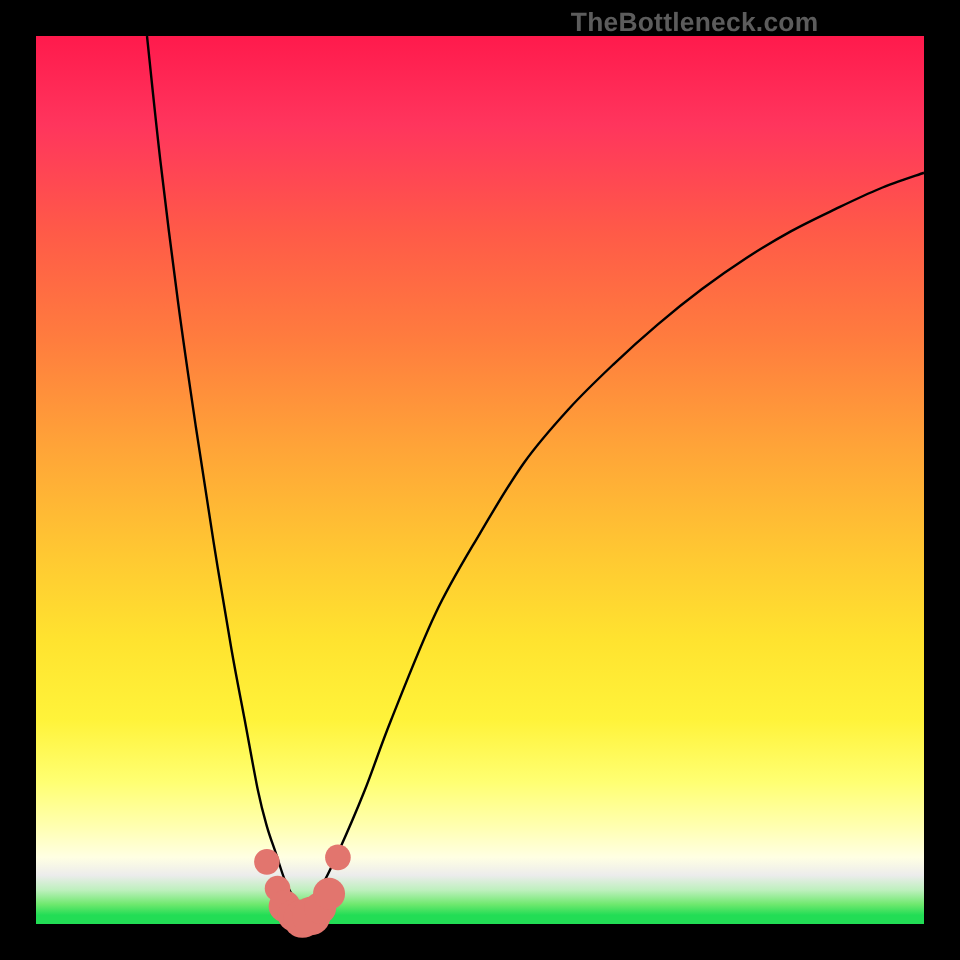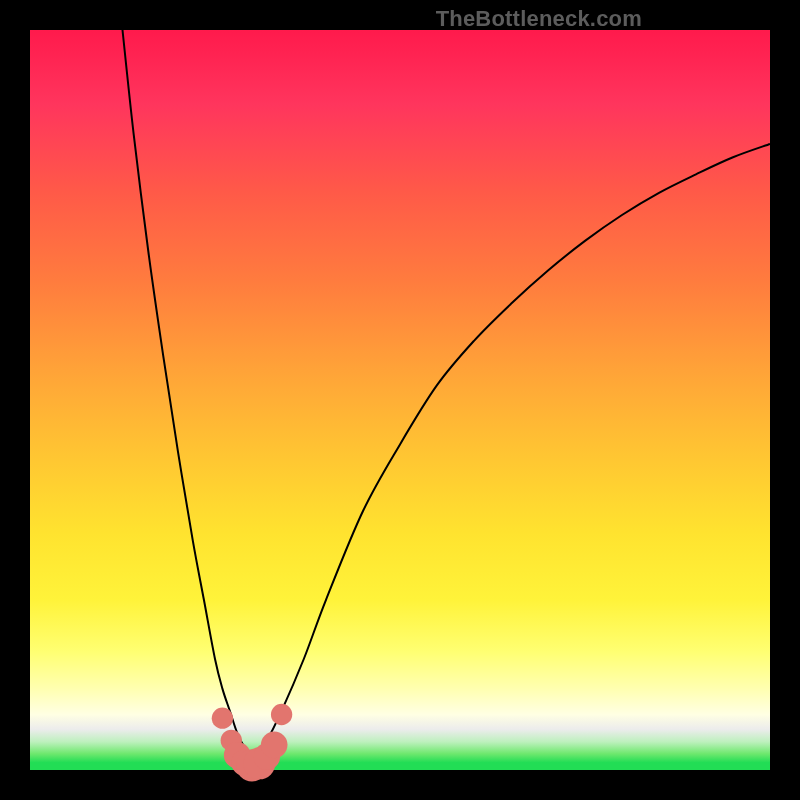--- a/index.html
+++ b/index.html
@@ -10,20 +10,21 @@
     background: #000000;
     overflow: hidden;
   }
   .frame {
     position: absolute;
     left: 0;
     top: 0;
     width: 656px;
     height: 800px;
     background: #000000;
+    padding-left: 40px;
   }
   .plot-area {
     position: absolute;
     left: 30px;
     top: 30px;
     width: 740px;
     height: 740px;
     
     background: linear-gradient(to bottom,
       #ff1a4c 0%,

